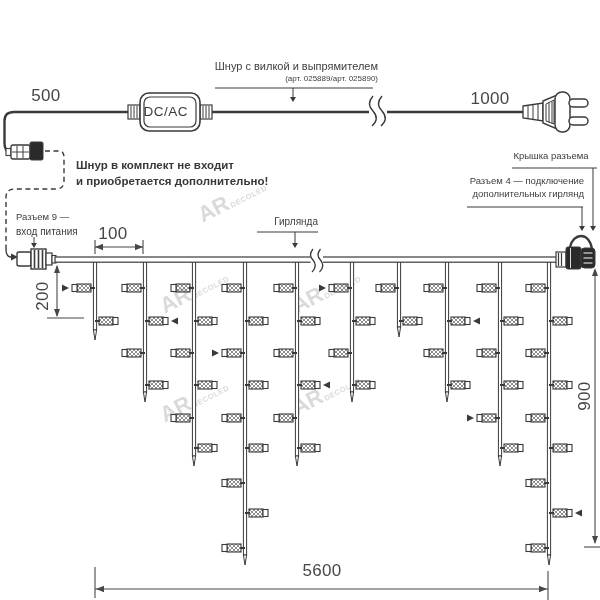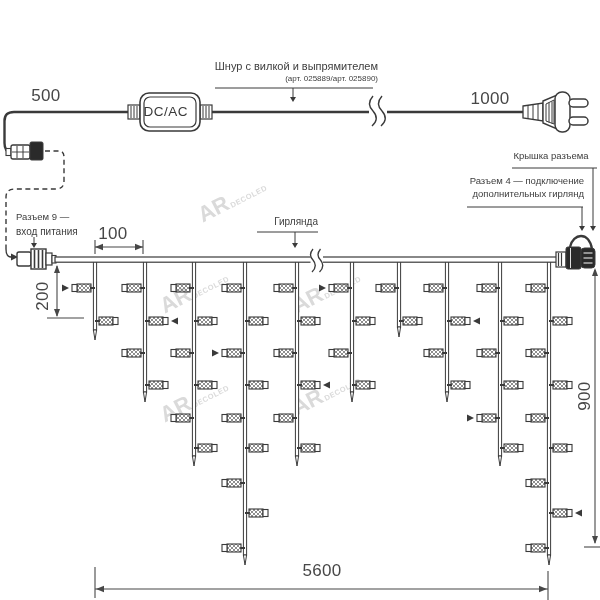--- a/index.html
+++ b/index.html
@@ -394,20 +394,22 @@
       <polygon points="96,589 104,585.8 104,592.2" fill="#474747" stroke="none"></polygon>
       <polygon points="547,589 539,585.8 539,592.2" fill="#474747" stroke="none"></polygon>
     </g>
   </svg>
 
   <div class="lbl mid center" style="left:212px;top:60px;width:166px">Шнур с вилкой и выпрямителем</div>
   <div class="lbl tiny center" style="left:212px;top:75px;width:166px">(арт. 025889/арт. 025890)</div>
   <div class="lbl dim" style="left:20px;top:86px;width:52px">500</div>
   <div class="lbl dim" style="left:462px;top:89px;width:56px">1000</div>
   <div class="lbl dcac center" style="left:140px;top:104px;width:48px">DC/AC</div>
+  <div class="lbl note" style="left:76px;top:159px">Шнур в комплект не входит</div>
+  <div class="lbl note" style="left:76px;top:175px">и приобретается дополнительно!</div>
 
   <div class="lbl right" style="left:505px;top:151px;width:92px;font-size:9.5px">Крышка разъема</div>
   <div class="lbl center" style="left:458px;top:176px;width:126px;font-size:9.5px">Разъем 4 — подключение</div>
   <div class="lbl center" style="left:458px;top:189px;width:126px;font-size:9.5px">дополнительных гирлянд</div>
 
   <div class="lbl" style="left:16px;top:212px;font-size:9.5px">Разъем 9 —</div>
   <div class="lbl" style="left:16px;top:226px;font-size:10px">вход питания</div>
 
   <div class="lbl center" style="left:257px;top:216px;width:61px">Гирлянда</div>
   <div class="lbl dim" style="left:88px;top:224px;width:50px">100</div>

